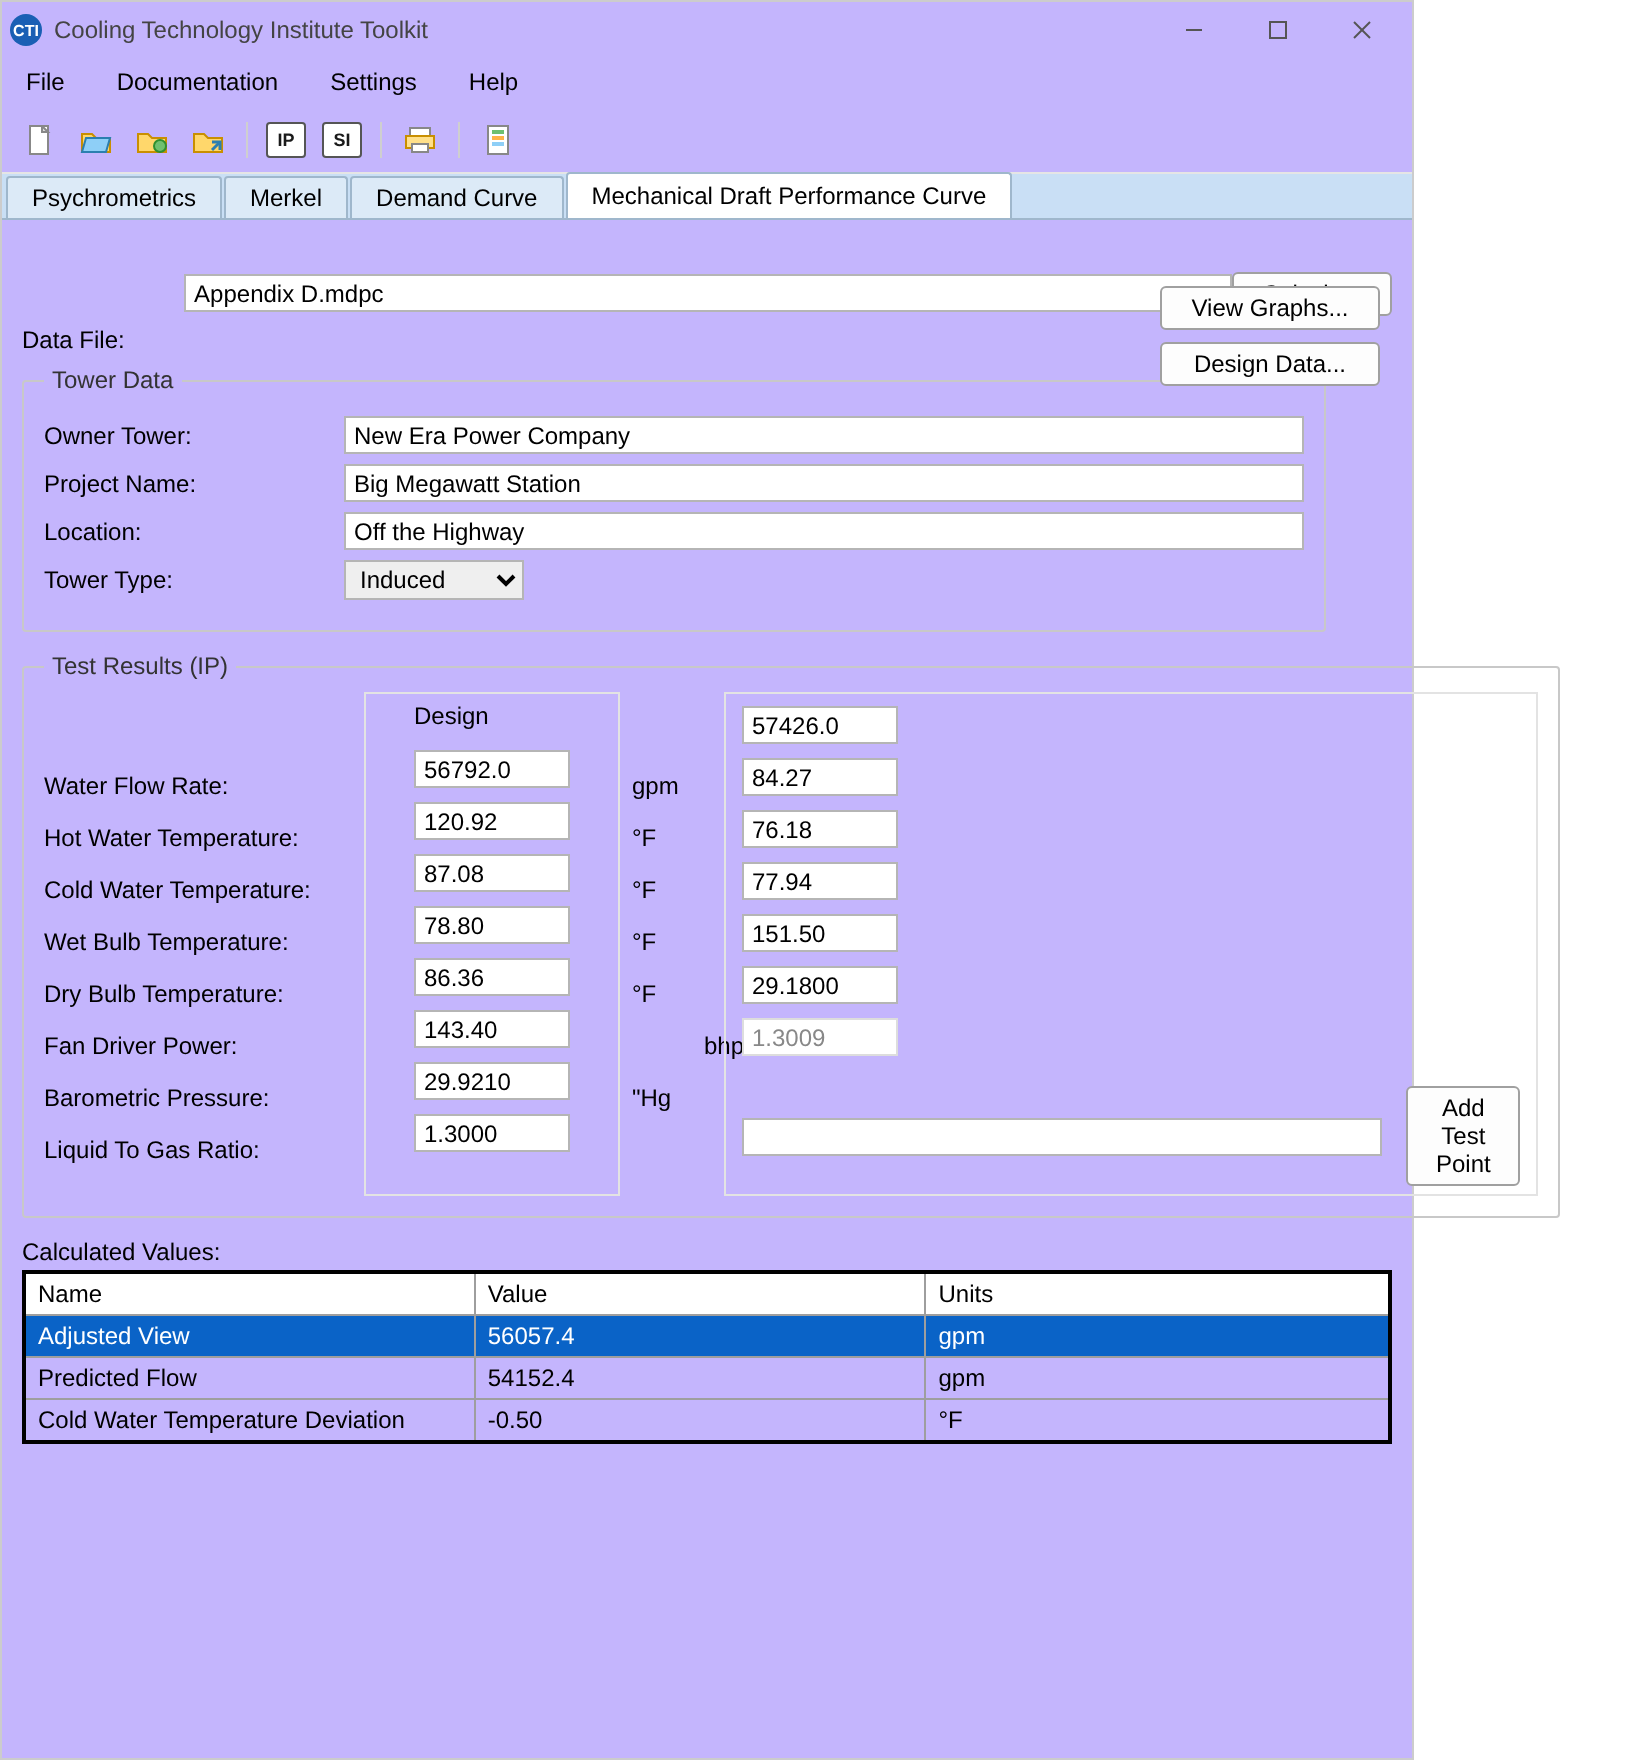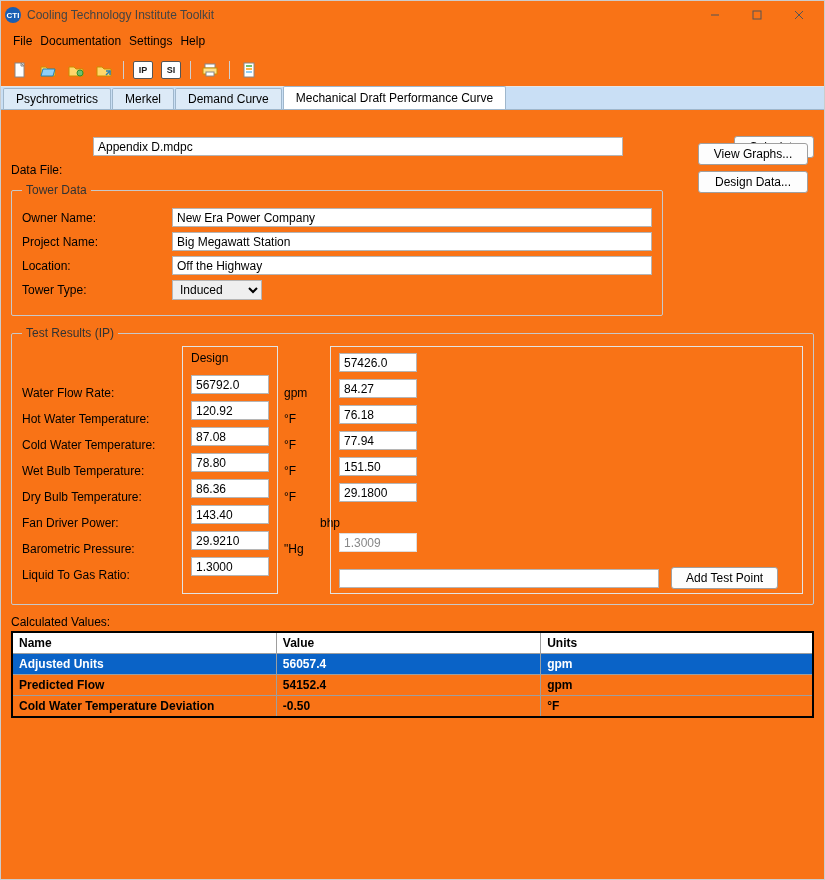--- a/index.html
+++ b/index.html
@@ -1,25 +1,25 @@
 <!DOCTYPE html>
 <html><head>
 <meta charset="utf-8">
 <style>
   html,body{margin:0;padding:0;font-family:"Segoe UI",Tahoma,sans-serif;font-size:12px;color:#000;background:#fff;}
-  .window{width:825px;height:880px;border:1px solid #ccc;box-sizing:border-box;background:#f97316;position:relative;}
+  .window{width:707px;height:880px;border:1px solid #ccc;box-sizing:border-box;background:#c4b5fd;position:relative;}
   
   .titlebar{height:28px;display:flex;align-items:center;padding:0 4px;}
   .titlebar .app-icon{width:16px;height:16px;border-radius:50%;background:#1a5fb4;display:flex;align-items:center;justify-content:center;color:#fff;font-size:8px;font-weight:bold;margin-right:6px;}
   .titlebar .title{color:#444;}
   .titlebar .spacer{flex:1;}
   .winbtn{width:42px;height:28px;display:flex;align-items:center;justify-content:center;color:#444;}
   .winbtn svg{stroke:#555;}
   
-  .menubar{height:24px;display:flex;align-items:center;padding:0 8px;border-bottom:1px solid transparent;text-align:center;}
+  .menubar{height:24px;display:flex;align-items:center;padding:0 8px;gap:18px;border-bottom:1px solid transparent;text-align:center;}
   .menubar .menu{padding:2px 4px;cursor:default;}
   
   .toolbar{height:28px;display:flex;align-items:center;padding:2px 8px;gap:6px;border-bottom:1px solid #e5e5e5;}
   .tbtn{width:20px;height:20px;display:flex;align-items:center;justify-content:center;border:1px solid transparent;border-radius:2px;}
   .tsep{width:1px;height:18px;background:#cfcfcf;margin:0 2px;}
   .badge{width:20px;height:16px;border:1px solid #555;border-radius:2px;font-size:9px;font-weight:bold;color:#1a1a1a;display:flex;align-items:center;justify-content:center;background:#fff;}
   
   .tabstrip{display:flex;align-items:flex-end;background:#c9dff5;border-bottom:1px solid #9fb7cc;height:22px;padding-left:2px;}
   .tab{padding:3px 12px 3px;border:1px solid #9fb7cc;border-bottom:none;background:#dceaf7;margin-right:1px;margin-top:3px;border-radius:2px 2px 0 0;cursor:default;font-size:12px;}
   .tab.active{background:#fff;margin-top:0;padding-top:4px;padding-bottom:4px;position:relative;top:0;}
@@ -42,21 +42,21 @@
   .subtab{padding:3px 10px 3px;border:1px solid #bbb;border-bottom:none;margin-right:2px;background:#f3f3f3;border-radius:2px 2px 0 0;font-size:12px;cursor:default;}
   .subtab.active{background:#fff;position:relative;top:1px;}
   .testcol{display:flex;flex-direction:column;}
   .testcol .dinput{width:78px;}
   .testcol .ro{color:#888;border-color:#ddd;}
   .bottomline{display:flex;align-items:center;gap:12px;margin-top:8px;}
   .bottomline input{flex:0 0 320px;}
   
   .cvlabel{margin:4px 0 2px;}
   table.cv{width:100%;border:2px solid #000;border-collapse:collapse;}
-  table.cv th,table.cv td{border:1px solid #9e9e9e;padding:3px 6px;text-align:left;font-weight:bold;}
+  table.cv th,table.cv td{border:1px solid #9e9e9e;padding:3px 6px;text-align:left;font-weight:normal;}
   table.cv thead th{background:#fff;border-bottom:1px solid #9e9e9e;}
   table.cv tr.sel td{background:#0a63c7;color:#fff;}
 </style>
 </head>
 <body>
 
 <div class="window">
 
   <div class="titlebar">
     <div class="app-icon">CTI</div>
@@ -157,21 +157,21 @@
 
     <div class="sidebtns">
       <button class="btn">View Graphs...</button>
       <button class="btn">Design Data...</button>
     </div>
 
     <fieldset style="width:628px;">
       <legend>Tower Data</legend>
       <div id="tower-rows">
           <div class="towerrow">
-            <div class="tl">Owner Name:</div>
+            <div class="tl">Owner Tower:</div>
   <input class="text mid" value="New Era Power Company" style="">
           </div>
           <div class="towerrow">
             <div class="tl">Project Name:</div>
   <input class="text mid" value="Big Megawatt Station" style="">
           </div>
           <div class="towerrow">
             <div class="tl">Location:</div>
   <input class="text mid" value="Off the Highway" style="">
           </div>
@@ -192,21 +192,21 @@
           <div id="param-labels" style="width:160px;padding-top:34px;">
               <div style="height: 26px; display: flex; align-items: center;">Water Flow Rate:</div>
               <div style="height: 26px; display: flex; align-items: center;">Hot Water Temperature:</div>
               <div style="height: 26px; display: flex; align-items: center;">Cold Water Temperature:</div>
               <div style="height: 26px; display: flex; align-items: center;">Wet Bulb Temperature:</div>
               <div style="height: 26px; display: flex; align-items: center;">Dry Bulb Temperature:</div>
               <div style="height: 26px; display: flex; align-items: center;">Fan Driver Power:</div>
               <div style="height: 26px; display: flex; align-items: center;">Barometric Pressure:</div>
               <div style="height: 26px; display: flex; align-items: center;">Liquid To Gas Ratio:</div>
             </div>
-          <div style="border:1px solid #e3e3e3;padding:4px 8px 0;margin-right:6px;">
+          <div style="border:1px solid #e3e3e3;padding:4px 24px 0;margin-right:6px;">
             <div style="margin-bottom:10px;">Design</div>
             <div id="design-inputs">
                 <div style="height: 26px;"><input class="dinput" value="56792.0" style=""></div>
                 <div style="height: 26px;"><input class="dinput" value="120.92" style=""></div>
                 <div style="height: 26px;"><input class="dinput" value="87.08" style=""></div>
                 <div style="height: 26px;"><input class="dinput" value="78.80" style=""></div>
                 <div style="height: 26px;"><input class="dinput" value="86.36" style=""></div>
                 <div style="height: 26px;"><input class="dinput" value="143.40" style=""></div>
                 <div style="height: 26px;"><input class="dinput" value="29.9210" style=""></div>
                 <div style="height: 26px;"><input class="dinput" value="1.3000" style=""></div>
@@ -225,42 +225,42 @@
         </div>
 
         <div style="flex:1;border:1px solid #e3e3e3;padding:4px 8px;">
           <div id="test-inputs" class="testcol" style="padding-top:2px;">
               <div style="height: 26px;"><input class="dinput" value="57426.0" style=""></div>
               <div style="height: 26px;"><input class="dinput" value="84.27" style=""></div>
               <div style="height: 26px;"><input class="dinput" value="76.18" style=""></div>
               <div style="height: 26px;"><input class="dinput" value="77.94" style=""></div>
               <div style="height: 26px;"><input class="dinput" value="151.50" style=""></div>
               <div style="height: 26px;"><input class="dinput" value="29.1800" style=""></div>
-              <div style="height: 26px; margin-top: 24px;"><input class="dinput ro" readonly="" value="1.3009" style=""></div>
+              <div style="height: 26px;"><input class="dinput ro" readonly="" value="1.3009" style=""></div>
             </div>
           <div class="bottomline">
             <input class="text" style="">
             <button class="btn">Add Test Point</button>
           </div>
         </div>
       </div>
     </fieldset>
 
     <div class="cvlabel">Calculated Values:</div>
     <table class="cv">
       <thead>
           <tr>
         <th style="width:33%;">Name</th>
         <th style="width:33%;">Value</th>
         <th>Units</th>
       </tr>
         </thead>
       <tbody id="cv-body">
           <tr class="sel">
-            <td>Adjusted Units</td>
+            <td>Adjusted View</td>
   <td>56057.4</td>
   <td>gpm</td>
           </tr>
           <tr>
             <td>Predicted Flow</td>
   <td>54152.4</td>
   <td>gpm</td>
           </tr>
           <tr>
             <td>Cold Water Temperature Deviation</td>

